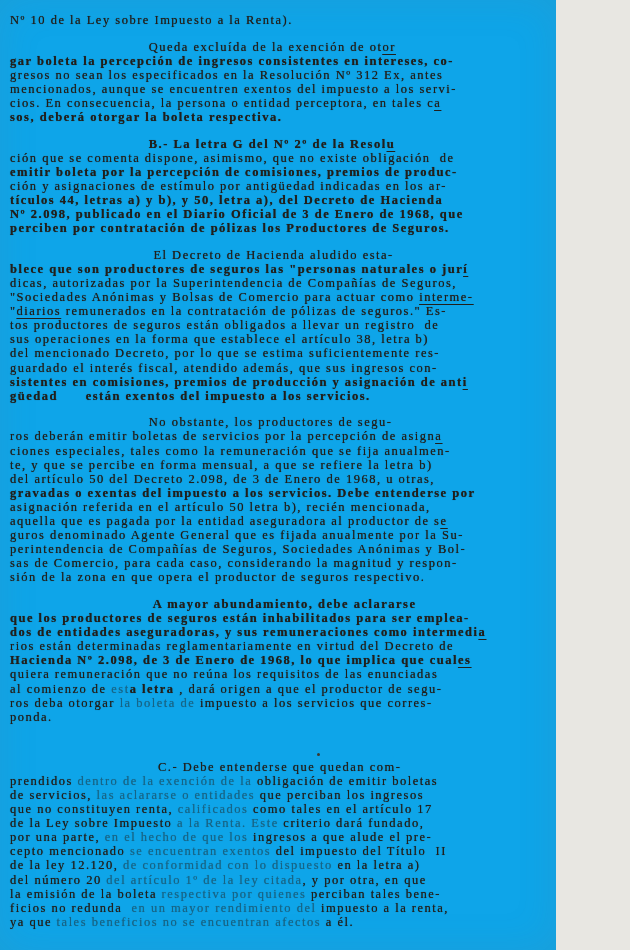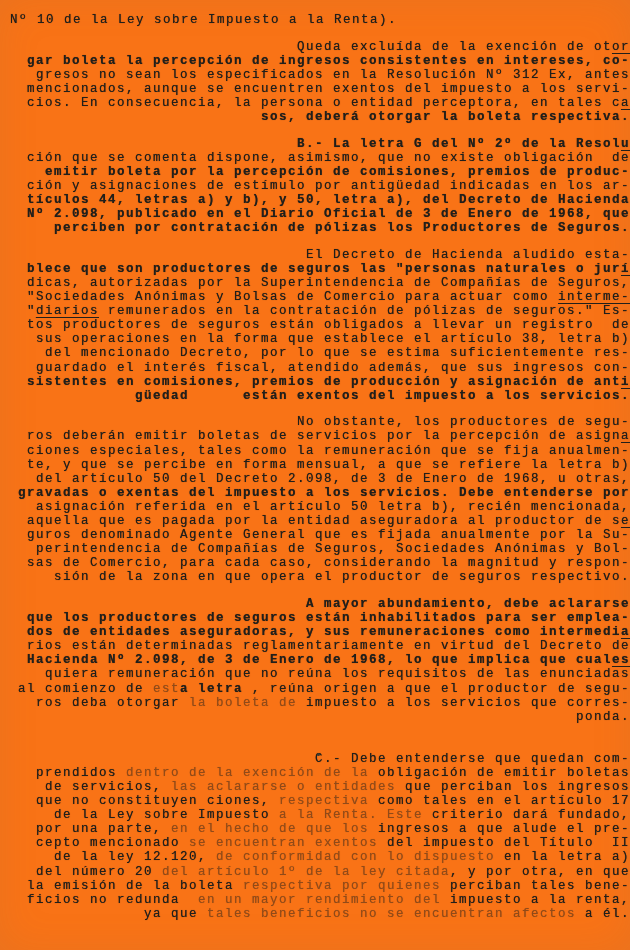--- a/index.html
+++ b/index.html
@@ -1,39 +1,39 @@
 <!DOCTYPE html>
 <html><head>
 <meta charset="utf-8">
 <style>
   html, body { margin: 0; padding: 0; background: #e8e7e2; }
   .page {
     position: relative;
-    width: 630px;
+    width: 556px;
     height: 950px;
-    background: #f97316;
+    background: #0ea5e9;
     overflow: hidden;
-    font-family: Liberation Mono, monospace;
+    font-family: Liberation Serif, serif;
     color: #211f1b;
     box-shadow: inset 0 0 40px rgba(120,115,100,0.12);
   }
   .doc { position: absolute; top: 13px; left: 10px; right: 0; }
   .line {
     white-space: pre;
     font-size: 12.5px;
     line-height: 14.1px;
     letter-spacing: 1.5px;
     text-shadow: 0 0 0.7px rgba(35,32,27,0.85);
   }
   .line span { display: inline; }
   .b { font-weight: bold; }
   .f { opacity: 0.48; }
   .u { text-decoration: underline; text-decoration-thickness: 1.2px; text-underline-offset: 2.5px; }
-  .para { margin-top: 12.5px; text-align: right; }
-  .para.gap-large { margin-top: 28px; }
+  .para { margin-top: 12.5px; }
+  .para.gap-large { margin-top: 36px; }
   .speck { position: absolute; background: #3c392f; border-radius: 50%; }
 </style>
 </head>
 <body>
 
 <div class="page">
   <div class="doc">
     <div class="line">Nº 10 de la Ley sobre Impuesto a la Renta).</div>
     <div id="paragraphs">
         <div class="para">
@@ -80,29 +80,29 @@
           <div class="line"><span>sas de Comercio, para cada caso, considerando la magnitud y respon-</span></div>
           <div class="line"><span>sión de la zona en que opera el productor de seguros respectivo.</span></div>
         </div>
         <div class="para">
           <div class="line"><span class="b">                               A mayor abundamiento, debe aclararse</span></div>
           <div class="line"><span class="b">que los productores de seguros están inhabilitados para ser emplea-</span></div>
           <div class="line"><span class="b">dos de entidades aseguradoras, y sus remuneraciones como intermedi</span><span class="u b">a</span></div>
           <div class="line"><span>rios están determinadas reglamentariamente en virtud del Decreto de</span></div>
           <div class="line"><span class="b">Hacienda Nº 2.098, de 3 de Enero de 1968, lo que implica que cual</span><span class="u b">es</span></div>
           <div class="line"><span>quiera remuneración que no reúna los requisitos de las enunciadas</span></div>
-          <div class="line"><span>al comienzo de </span><span class="f">est</span><span class="b">a letra</span><span> , reúna origen a que el productor de segu-</span></div>
+          <div class="line"><span>al comienzo de </span><span class="f">est</span><span class="b">a letra</span><span> , dará origen a que el productor de segu-</span></div>
           <div class="line"><span>ros deba otorgar </span><span class="f">la boleta de</span><span> impuesto a los servicios que corres-</span></div>
           <div class="line"><span>ponda.</span></div>
         </div>
         <div class="para gap-large">
           <div class="line"><span>                                C.- Debe entenderse que quedan com-</span></div>
           <div class="line"><span>prendidos </span><span class="f">dentro de la exención de la</span><span> obligación de emitir boletas</span></div>
           <div class="line"><span>de servicios, </span><span class="f">las aclararse o entidades</span><span> que perciban los ingresos</span></div>
-          <div class="line"><span>que no constituyen ciones, </span><span class="f">respectiva</span><span> como tales en el artículo 17</span></div>
+          <div class="line"><span>que no constituyen renta, </span><span class="f">calificados</span><span> como tales en el artículo 17</span></div>
           <div class="line"><span>de la Ley sobre Impuesto </span><span class="f">a la Renta. Este</span><span> criterio dará fundado,</span></div>
           <div class="line"><span>por una parte, </span><span class="f">en el hecho de que los</span><span> ingresos a que alude el pre-</span></div>
           <div class="line"><span>cepto mencionado </span><span class="f">se encuentran exentos</span><span> del impuesto del Título  II</span></div>
           <div class="line"><span>de la ley 12.120, </span><span class="f">de conformidad con lo dispuesto</span><span> en la letra a)</span></div>
           <div class="line"><span>del número 20 </span><span class="f">del artículo 1º de la ley citada</span><span>, y por otra, en que</span></div>
           <div class="line"><span>la emisión de la boleta </span><span class="f">respectiva por quienes</span><span> perciban tales bene-</span></div>
           <div class="line"><span>ficios no redunda  </span><span class="f">en un mayor rendimiento del</span><span> impuesto a la renta,</span></div>
           <div class="line"><span>ya que </span><span class="f">tales beneficios no se encuentran afectos</span><span> a él.</span></div>
         </div>
       </div>

